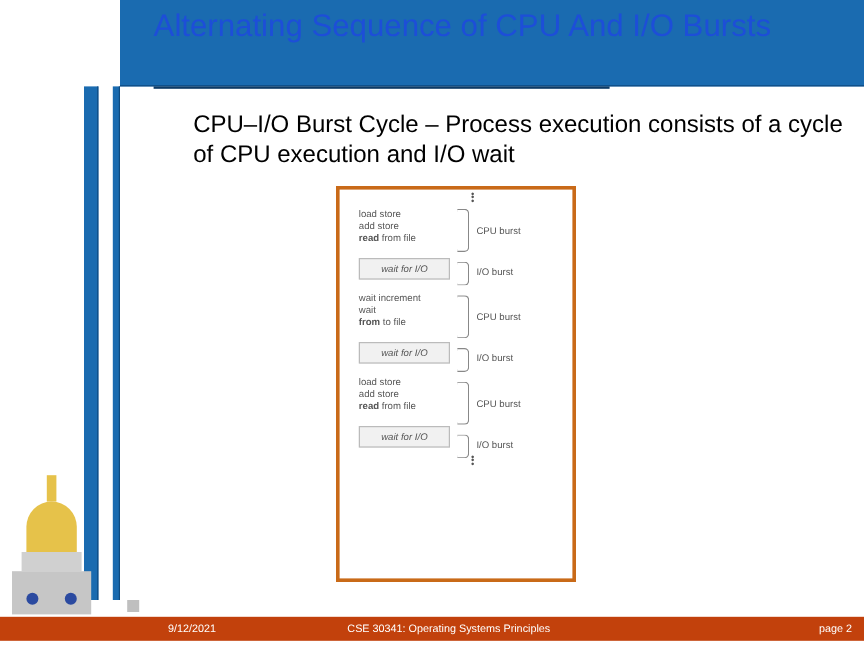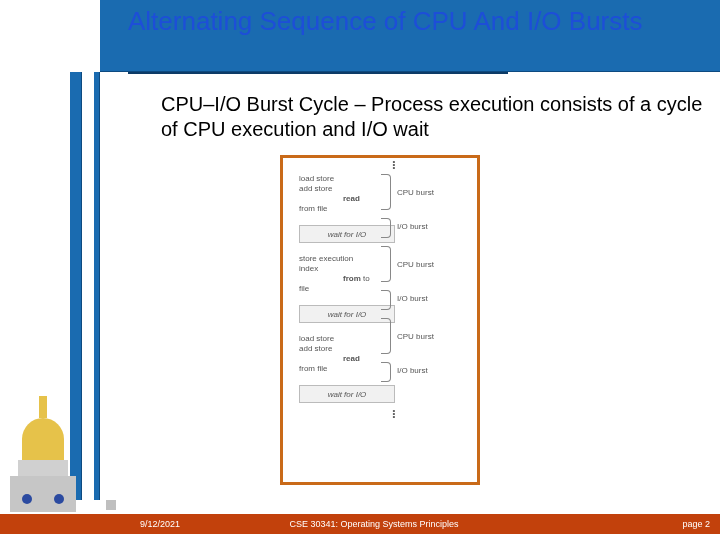--- a/index.html
+++ b/index.html
@@ -92,24 +92,24 @@
   }
   .dots span { display: block; }
   .op-block {
     margin-left: 16px;
     width: 76px;
     font-size: 8px;
     color: #555;
     line-height: 1.25;
     padding: 3px 0;
   }
-  .op-block .bold { font-weight: bold; margin-left: 44px; }
+  .op-block .bold { font-weight: bold; }
   .wait-box {
     margin-left: 16px;
-    width: 96px;
+    width: 76px;
     height: 18px;
     background: #f1f1f1;
     border: 1px solid #bbb;
     font-size: 8px;
     font-style: italic;
     color: #555;
     display: flex;
     align-items: center;
     justify-content: center;
   }
@@ -198,22 +198,22 @@
 
     <div class="spacer"></div>
 
     <div class="wait-box">wait for I/O</div>
     <div class="brace" style="left:98px; top:60px; height:20px;"></div>
     <div class="brace-label" style="left:114px; top:64px;">I/O burst</div>
 
     <div class="spacer"></div>
 
     <div class="op-block">
-      <div>store execution</div>
-      <div>index</div>
+      <div>wait increment</div>
+      <div>wait</div>
       <div><span class="bold">from</span> to file</div>
     </div>
     <div class="brace" style="left:98px; top:88px; height:36px;"></div>
     <div class="brace-label" style="left:114px; top:102px;">CPU burst</div>
 
     <div class="spacer"></div>
 
     <div class="wait-box">wait for I/O</div>
     <div class="brace" style="left:98px; top:132px; height:20px;"></div>
     <div class="brace-label" style="left:114px; top:136px;">I/O burst</div>

